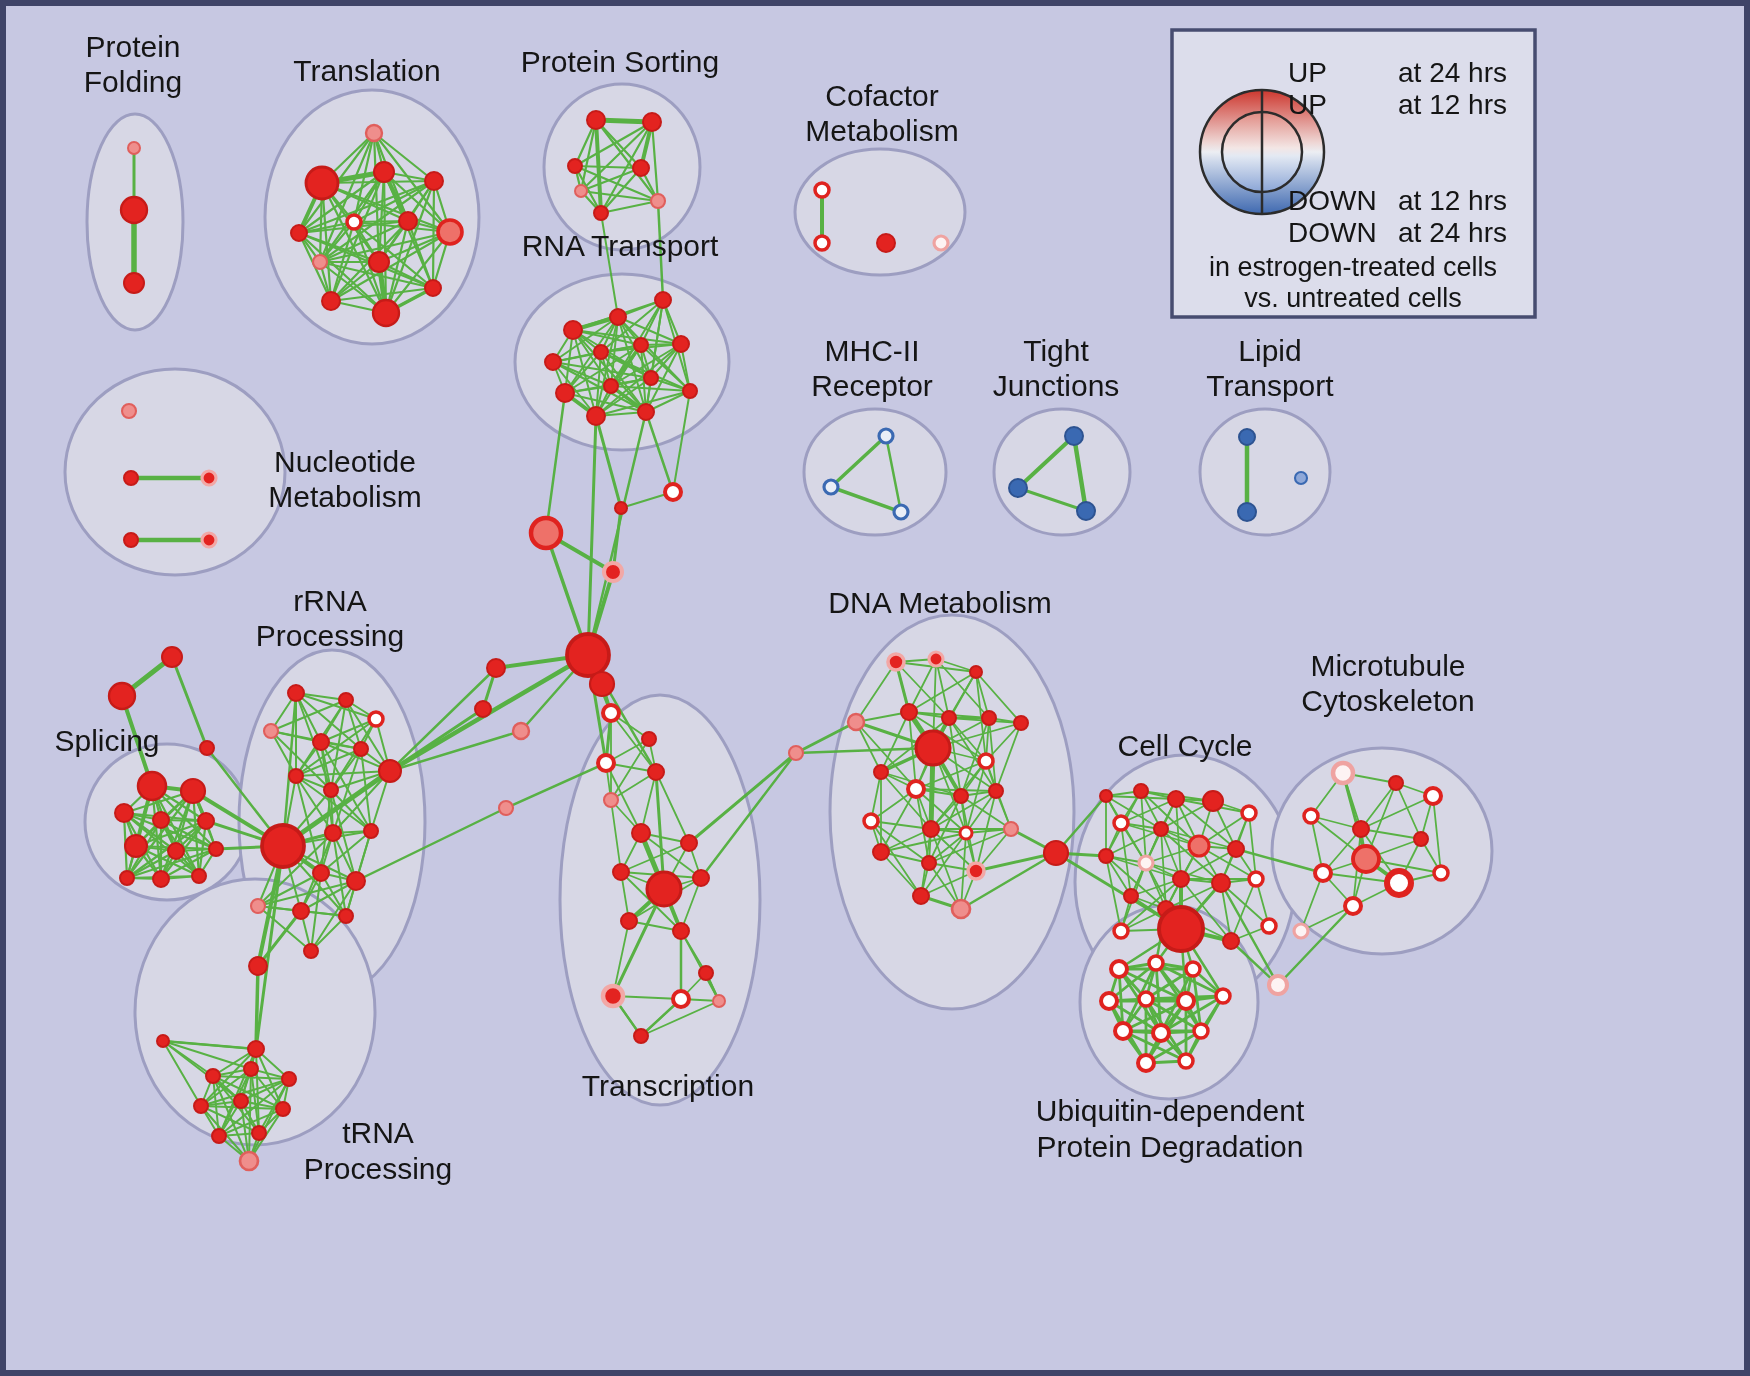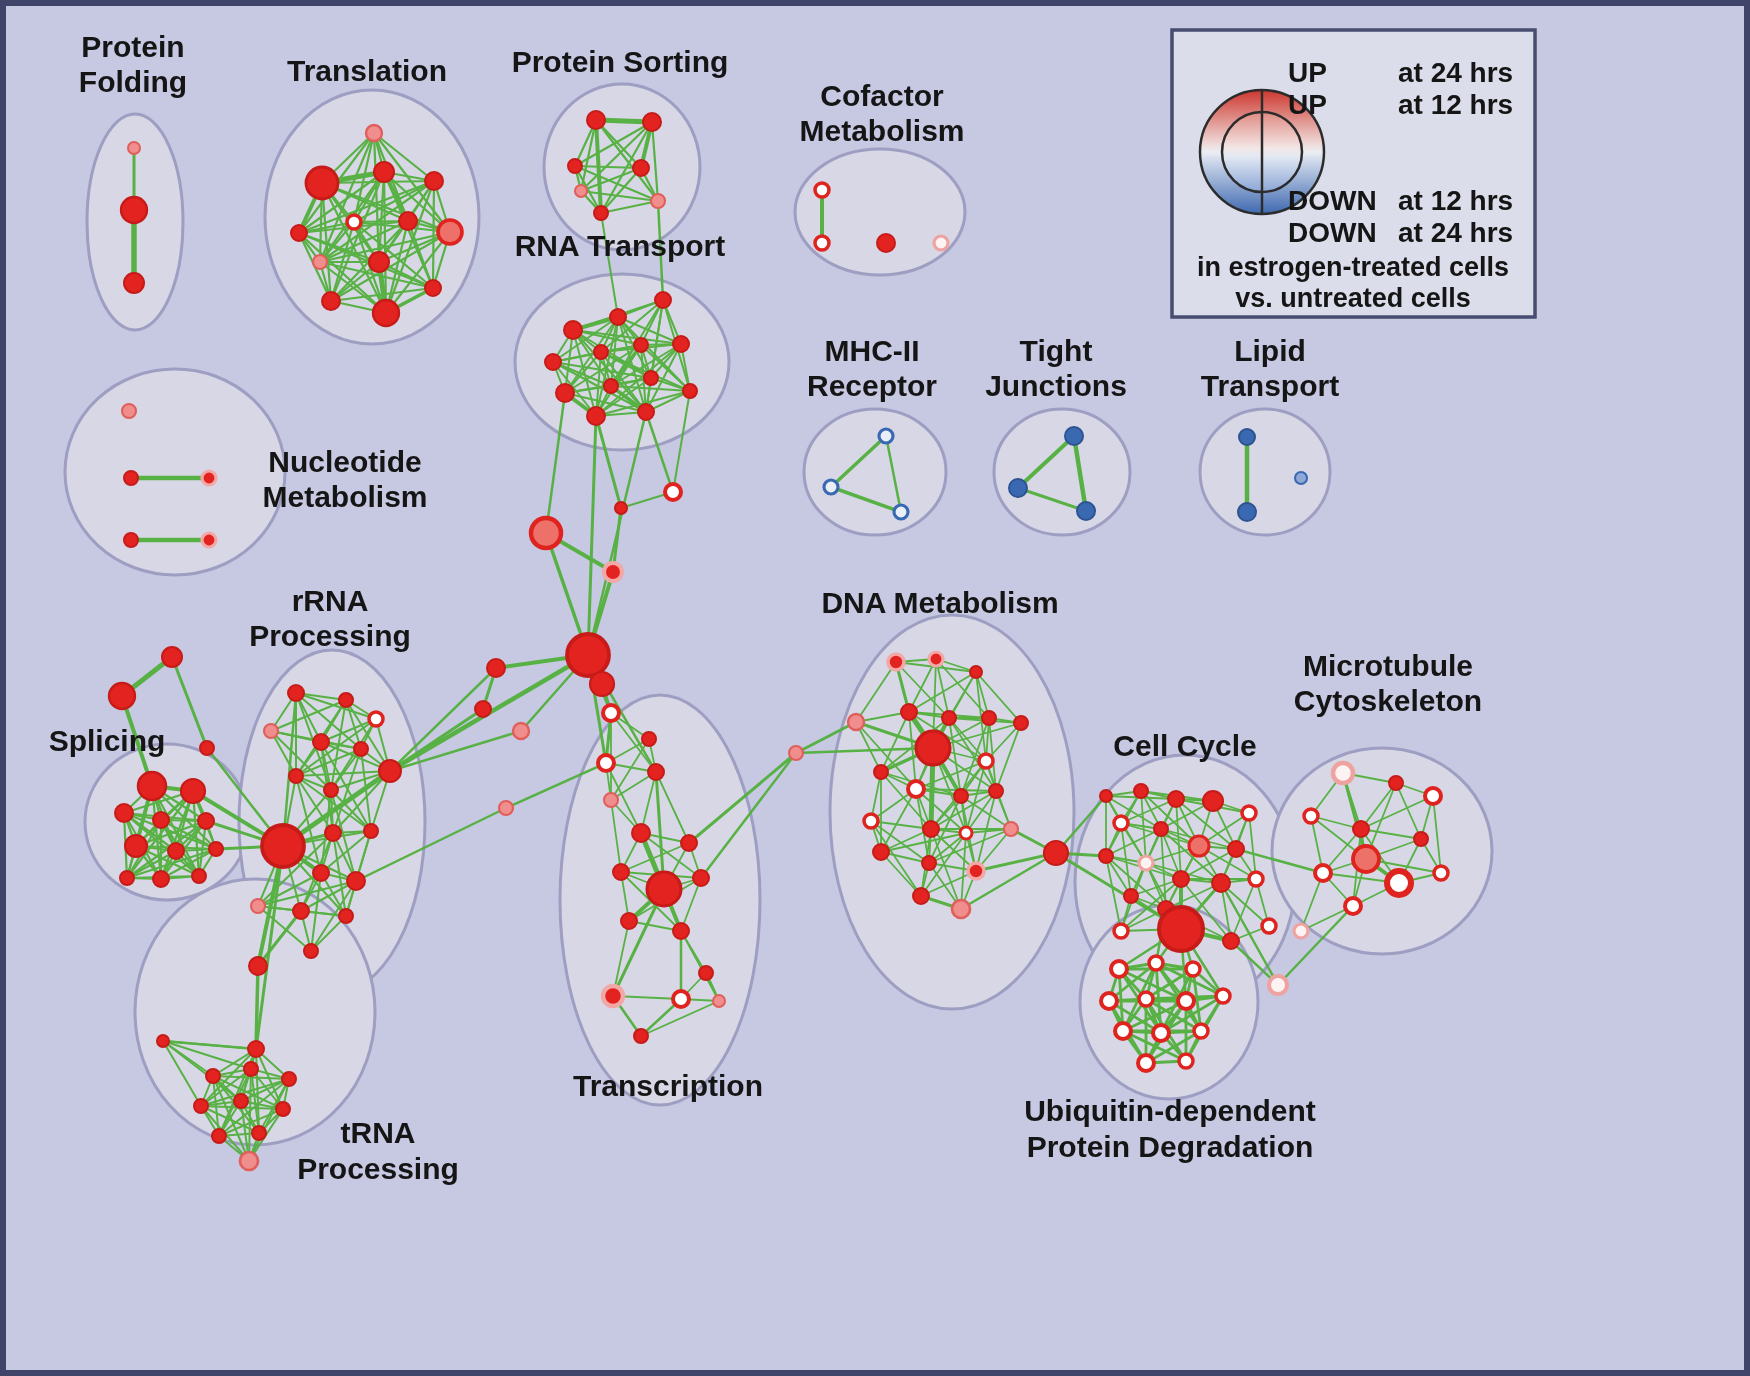--- a/index.html
+++ b/index.html
@@ -1,20 +1,19 @@
 <!DOCTYPE html>
 <html><head>
 <meta charset="utf-8">
 <style>
   html,body{margin:0;padding:0;background:#ffffff;}
   #figure-root{
     position:relative;
     width:1604px;height:1376px;
     font-family:"Liberation Sans", sans-serif;
-    font-weight:bold;
   }
   #network-svg{position:absolute;left:0;top:0;width:1750px;height:1376px;display:block;}
 </style>
 </head>
 <body>
 
 <div id="figure-root">
   <svg id="network-svg" xmlns="http://www.w3.org/2000/svg" viewBox="0 0 1750 1376">
       <rect x="3" y="3" width="1744" height="1370" fill="#c7c8e2" stroke="#3f4468" stroke-width="6"></rect>
       <g>

